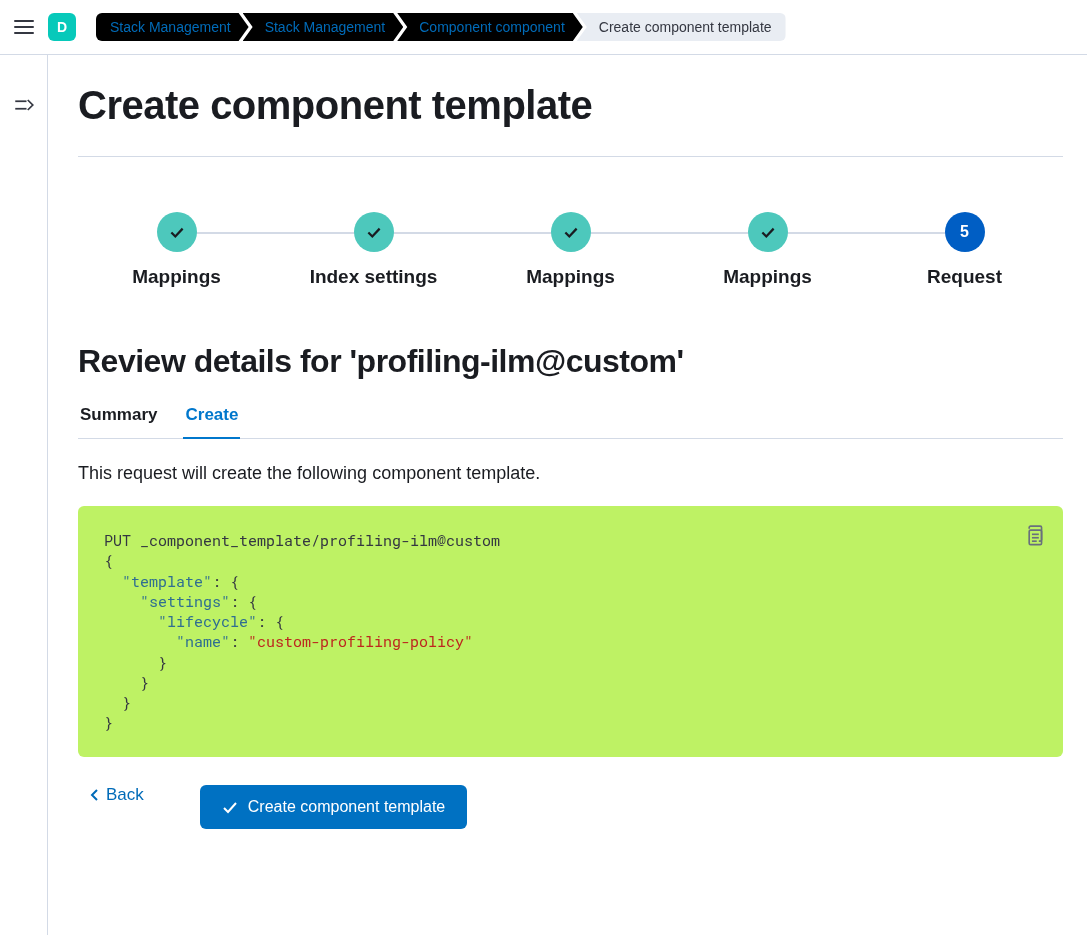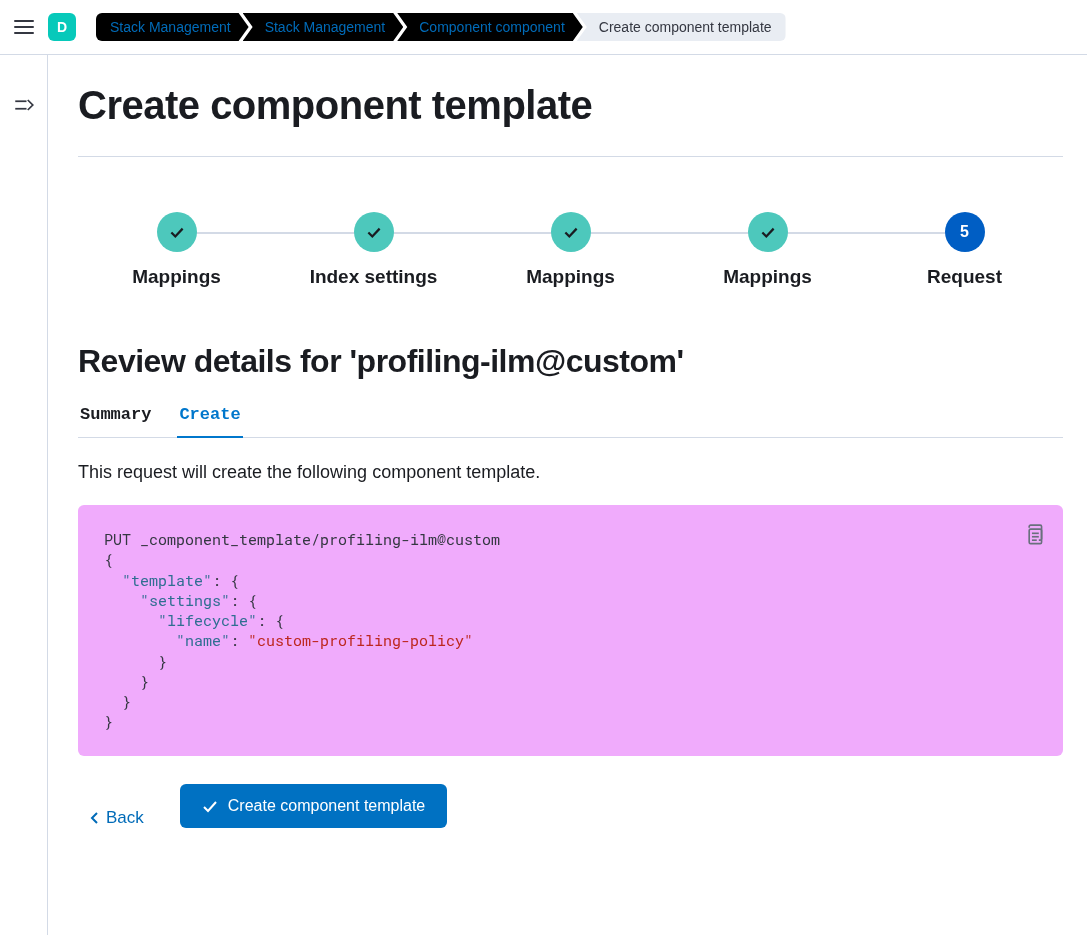--- a/index.html
+++ b/index.html
@@ -167,41 +167,40 @@
       border-bottom: 1px solid #d3dae6;
       margin-bottom: 24px;
     }
     .tab {
       padding: 10px 2px 13px;
       font-size: 17px;
       font-weight: 600;
       cursor: pointer;
       color: #1a1c21;
       position: relative;
-      font-family: Liberation Mono, monospace;
     }
     .tab.active {
       color: #07c;
     }
     .tab.active::after {
       content: '';
       position: absolute;
       left: 0;
       right: 0;
       bottom: -1px;
       height: 2px;
       background: #07c;
     }
     .request-desc {
       font-size: 18px;
       color: #1a1c21;
       margin-bottom: 22px;
     }
     .code-block {
-      background: #f0abfc;
+      background: #bef264;
       border-radius: 6px;
       padding: 24px 26px;
       position: relative;
       font-family: "Roboto Mono", Consolas, Menlo, monospace;
       font-size: 15px;
       line-height: 1.35;
       color: #343741;
       margin-bottom: 28px;
     }
     .copy-btn {
@@ -211,22 +210,22 @@
       width: 22px;
       height: 22px;
       cursor: pointer;
       color: #69707d;
     }
     .code-line { white-space: pre; }
     .tok-key { color: #2f6e91; }
     .tok-str { color: #bd271e; }
     .footer-actions {
       display: flex;
-      align-items: flex-end;
-      gap: 36px;
+      align-items: flex-start;
+      gap: 56px;
       margin-top: 8px;
       padding-left: 12px;
     }
     .back-link {
       display: flex;
       align-items: center;
       gap: 6px;
       color: #006bb8;
       font-size: 17px;
       font-weight: 400;

